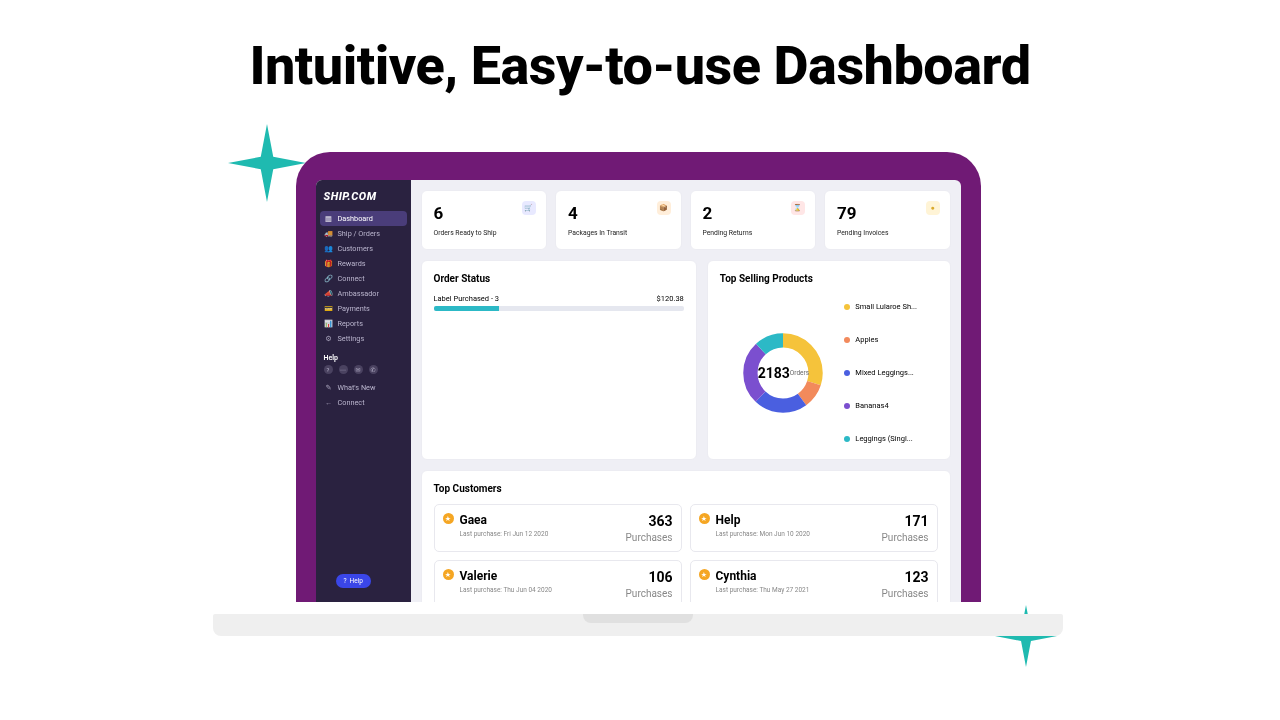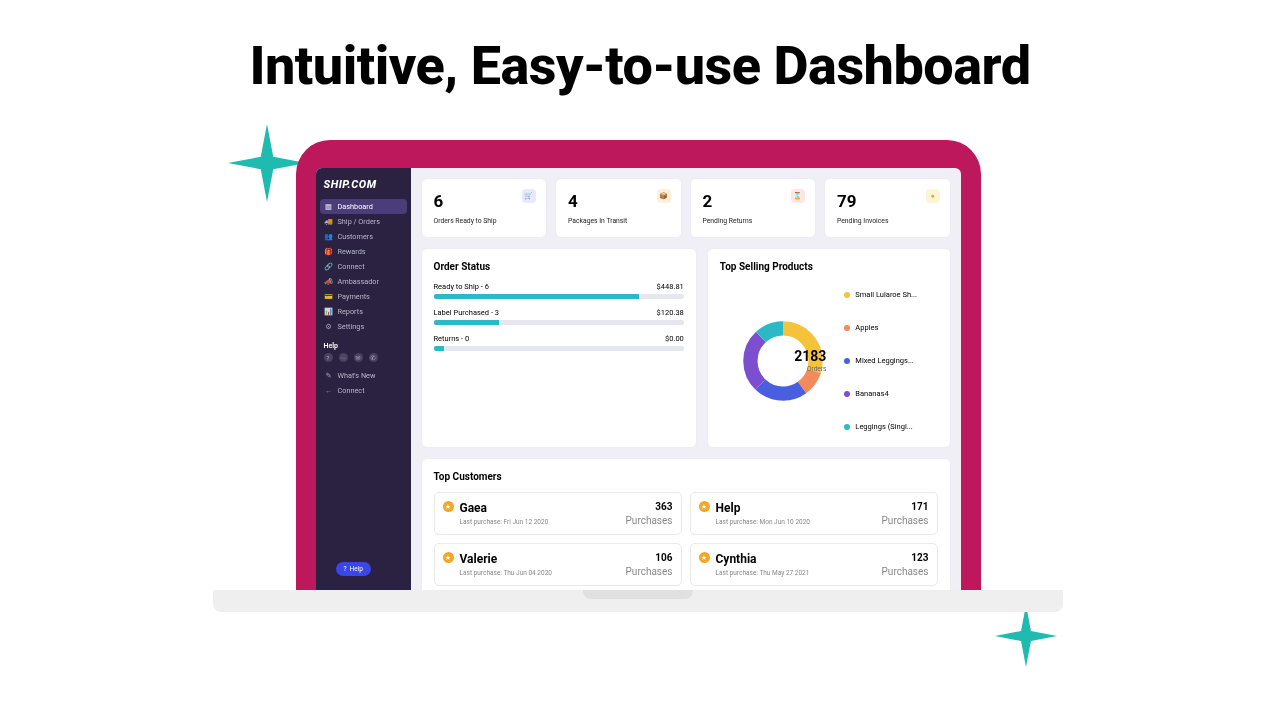--- a/index.html
+++ b/index.html
@@ -4,21 +4,21 @@
 <style>
   * { box-sizing: border-box; margin: 0; padding: 0; }
   html, body { width: 1280px; height: 720px; background: #fff; font-family: -apple-system, BlinkMacSystemFont, "Segoe UI", Roboto, sans-serif; }
   .hero-title { text-align: center; font-size: 54px; font-weight: 800; margin-top: 34px; letter-spacing: -0.5px; }
   .sparkle { position: absolute; }
   .sparkle.tl { left: 228px; top: 124px; }
   .sparkle.br { left: 995px; top: 605px; }
   .sparkle svg { display: block; }
 
   .laptop-wrap { position: absolute; left: 213px; top: 140px; width: 850px; }
-  .laptop-body { width: 685px; height: 450px; background: #be185d; border-radius: 34px 34px 0 0; margin: 0 auto; padding: 28px 20px 0 20px; position: relative; }
+  .laptop-body { width: 685px; height: 450px; background: #701a75; border-radius: 34px 34px 0 0; margin: 12px auto; padding: 28px 20px 0 20px; position: relative; }
   .laptop-base { width: 850px; height: 22px; background: #efefef; border-radius: 2px 2px 8px 8px; margin: 0 auto; position: relative; }
   .laptop-base::after { content: ""; position: absolute; left: 50%; top: 0; width: 110px; height: 9px; background: #e0e0e0; border-radius: 0 0 8px 8px; transform: translateX(-50%); }
 
   .screen { width: 100%; height: 100%; background: #efeff5; border-radius: 6px 6px 0 0; display: flex; overflow: hidden; font-size: 8px; }
   .sidebar { width: 95px; background: #2a2240; display: flex; flex-direction: column; padding: 8px 0; }
   .logo { color: #fff; font-weight: 800; font-style: italic; font-size: 11px; padding: 2px 8px 8px 8px; letter-spacing: 0.5px; }
   .nav { display: flex; flex-direction: column; padding: 0 4px; }
   .nav-item { display: flex; align-items: center; gap: 5px; color: #b9b4cc; padding: 3px 5px; font-size: 7.3px; border-radius: 4px; cursor: pointer; }
   .nav-item.active { background: #4a3d7a; color: #fff; }
   .nav-icon { width: 8px; text-align: center; opacity: 0.85; }
@@ -47,35 +47,35 @@
   .panel-title { font-size: 10px; font-weight: 700; margin-bottom: 10px; }
   .status-row { margin-bottom: 9px; }
   .status-head { display: flex; justify-content: space-between; font-size: 7.5px; margin-bottom: 3px; }
   .bar { height: 5px; background: #e5e7ef; border-radius: 2px; overflow: hidden; }
   .bar-fill { height: 100%; background: #2cb9c6; }
   .status-row.min .bar-fill { background: #2cb9c6; width: 4% !important; }
 
   .donut-area { display: flex; align-items: center; gap: 18px; justify-content: center; padding: 8px 0 4px; }
   .donut { position: relative; width: 86px; height: 86px; }
   .donut svg { transform: rotate(-90deg); }
-  .donut-center { position: absolute; inset: 0; display: flex; flex-direction: column; justify-content: center; align-items: flex-end; }
+  .donut-center { position: absolute; inset: 0; display: flex; flex-direction: row; justify-content: center; align-items: center; }
   .donut-num { font-size: 14px; font-weight: 700; }
   .donut-sub { font-size: 6.5px; color: #666; margin-top: 1px; }
   .legend { display: flex; flex-direction: column; gap: 24px; }
   .legend-row { display: flex; align-items: center; gap: 5px; font-size: 7.5px; }
   .dot { width: 6px; height: 6px; border-radius: 50%; flex-shrink: 0; }
 
   .customers { }
   .cust-grid { display: grid; grid-template-columns: 1fr 1fr; gap: 8px; margin-top: 6px; }
   .cust-card { border: 1px solid #e8e8ee; border-radius: 5px; padding: 8px; display: flex; align-items: flex-start; }
   .star { width: 11px; height: 11px; border-radius: 50%; background: #f5a623; color: #fff; display: flex; align-items: center; justify-content: center; font-size: 7px; margin-right: 6px; flex-shrink: 0; }
   .cust-name { font-weight: 700; font-size: 12px; }
   .cust-sub { font-size: 6.5px; color: #888; margin-top: 3px; }
   .cust-right { margin-left: auto; text-align: right; }
-  .cust-count { font-weight: 700; font-size: 10px; }
+  .cust-count { font-weight: 700; font-size: 14px; }
   .cust-right-sub { font-size: 10px; color: #888; margin-top: 3px; }
 </style>
 </head>
 <body>
 
 <div class="hero-title">Intuitive, Easy-to-use Dashboard</div>
 
 <div class="sparkle tl">
   <svg width="78" height="78" viewBox="0 0 100 100">
       <path d="M50 0 L58 42 L100 50 L58 58 L50 100 L42 58 L0 50 L42 42 Z" fill="#1fbab0"></path>
@@ -179,43 +179,25 @@
             <div class="stat-label">Pending Invoices</div>
           </div>
         </div>
 
         <div class="mid-row">
           <div class="card order-status">
             <div class="panel-title">Order Status</div>
             <div id="status-rows">
                 <div class="status-row">
     <div class="status-head">
-      <span>Ready to Ship - 6</span>
-      <span>$448.81</span>
-    </div>
-    <div class="bar">
-      <div class="bar-fill" style="width:82%"></div>
-    </div>
-                </div>
-                <div class="status-row">
-    <div class="status-head">
       <span>Label Purchased - 3</span>
       <span>$120.38</span>
     </div>
     <div class="bar">
       <div class="bar-fill" style="width:26%"></div>
-    </div>
-                </div>
-                <div class="status-row min">
-    <div class="status-head">
-      <span>Returns - 0</span>
-      <span>$0.00</span>
-    </div>
-    <div class="bar">
-      <div class="bar-fill" style="width:4%"></div>
     </div>
                 </div>
               </div>
           </div>
           <div class="card top-selling">
             <div class="panel-title">Top Selling Products</div>
             <div class="donut-area">
               <div class="donut">
                 <svg id="donut-svg" width="86" height="86" viewBox="0 0 42 42">
                     <circle cx="21" cy="21" r="15.915" fill="none" stroke="#f5c33b" stroke-width="7" stroke-dasharray="29.999 99.997" stroke-dashoffset="0.000"></circle>

